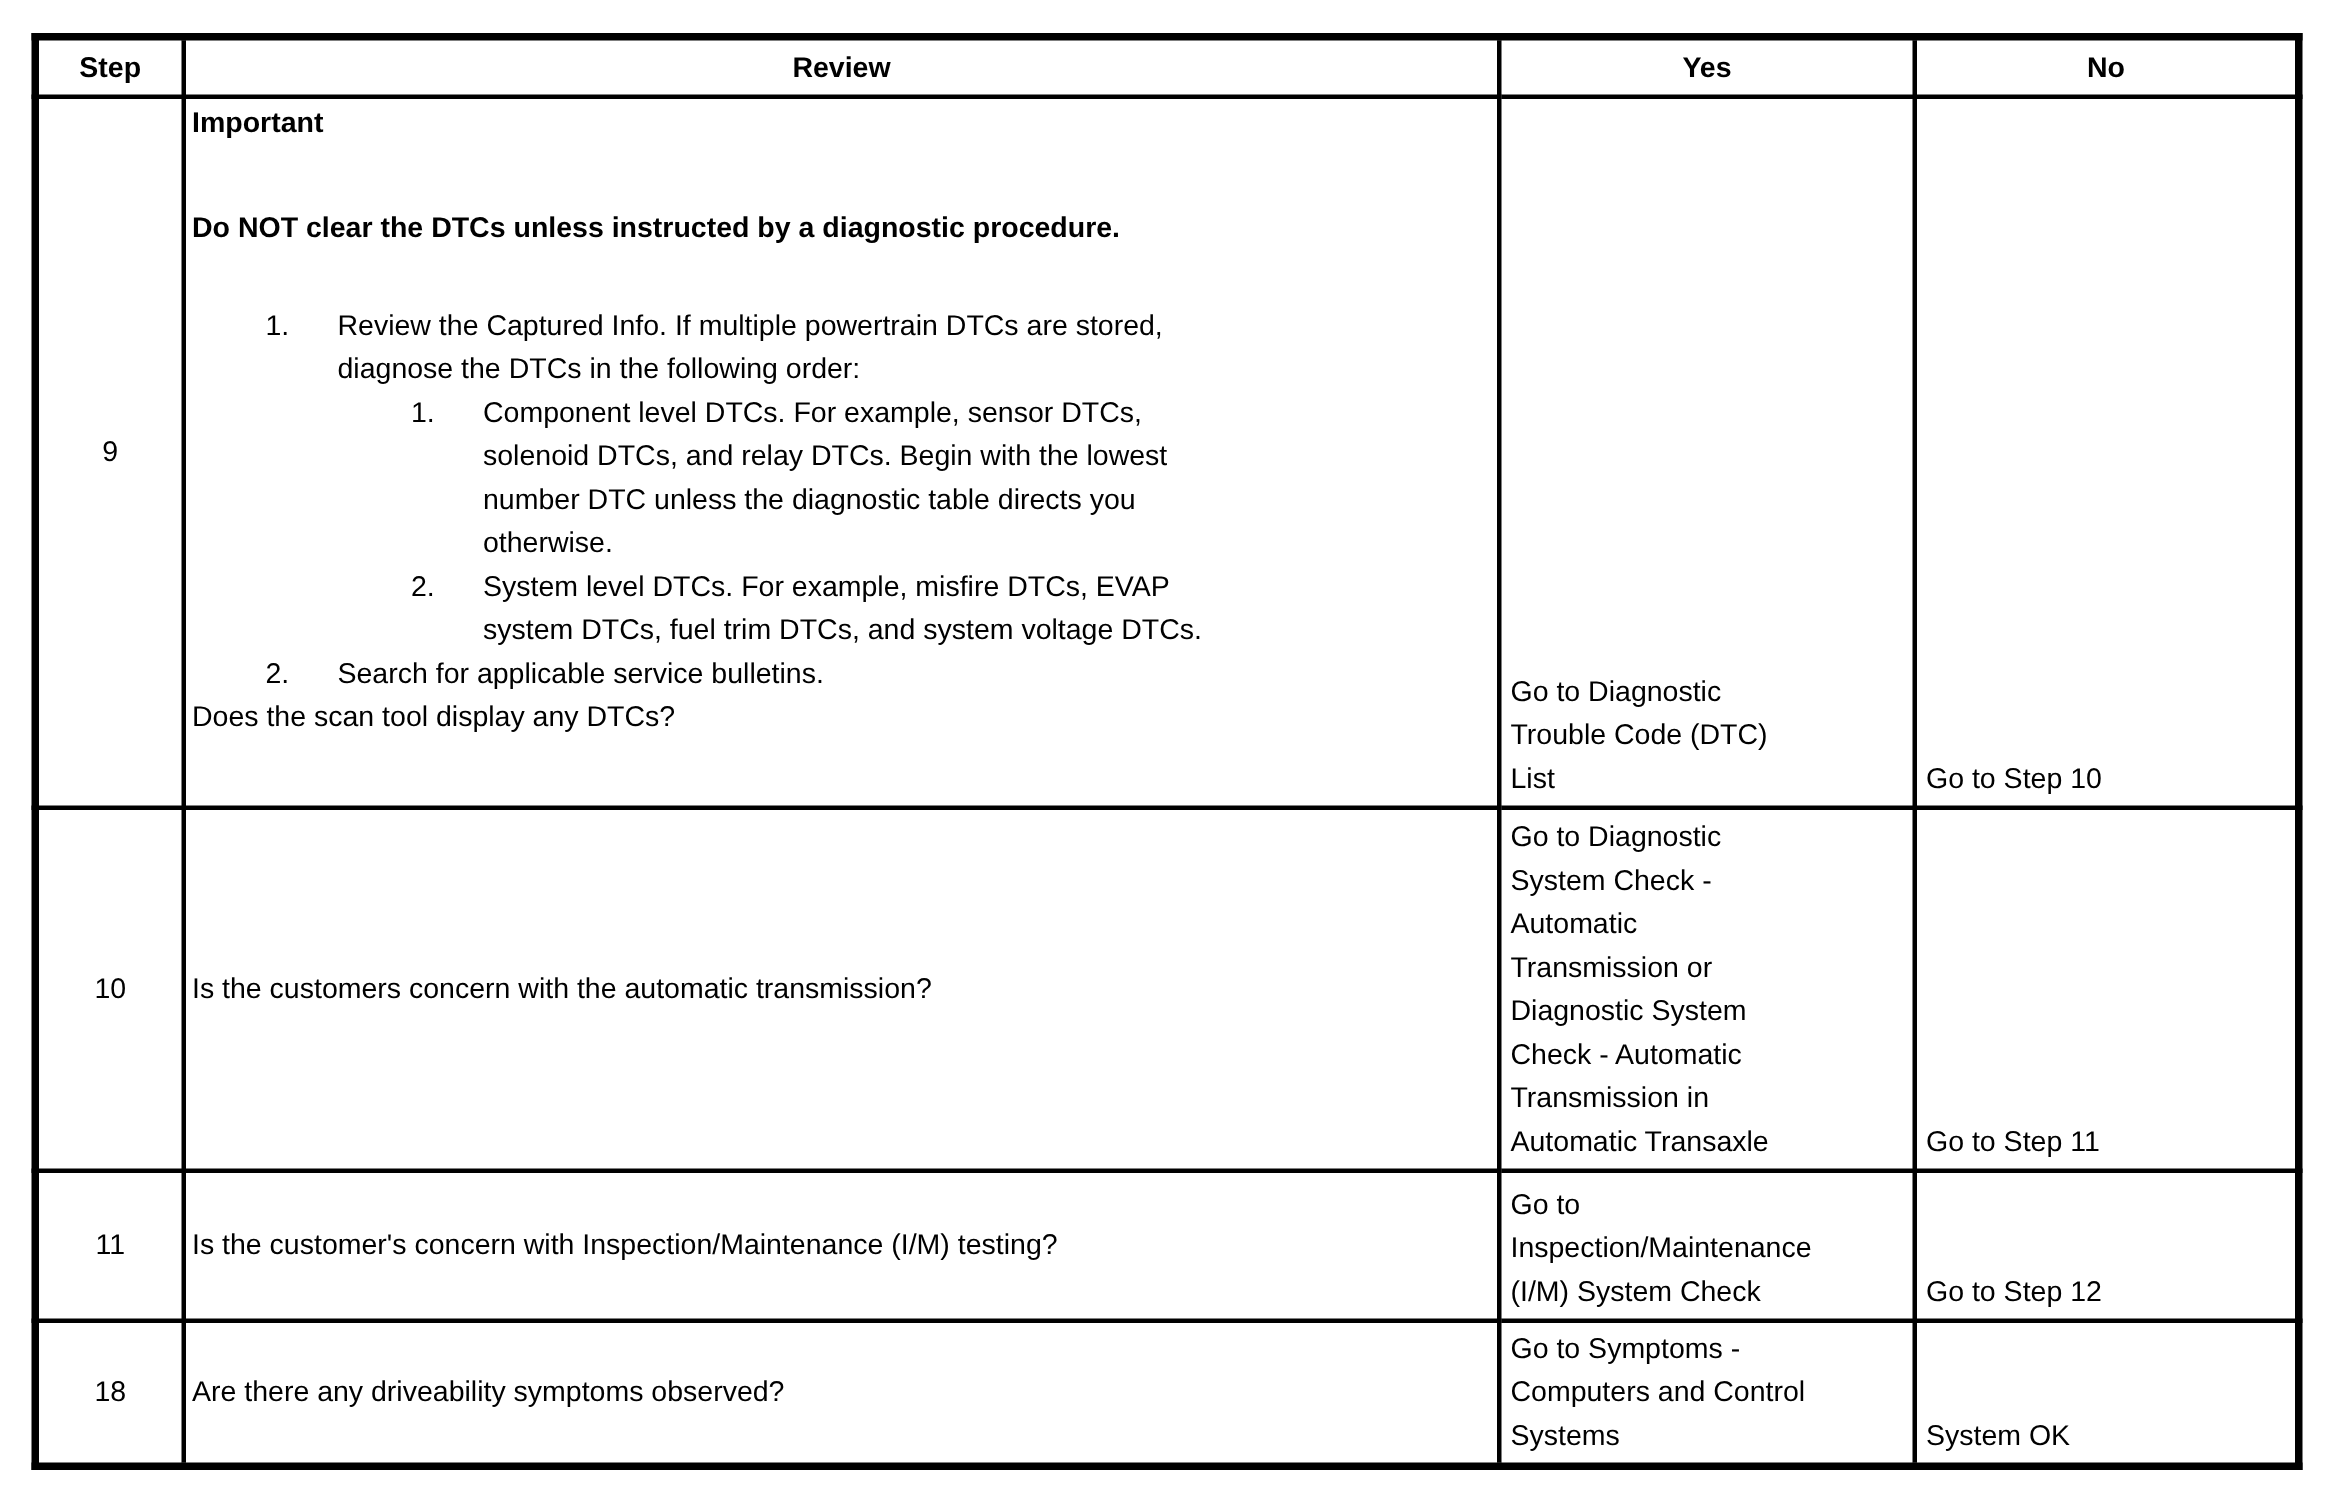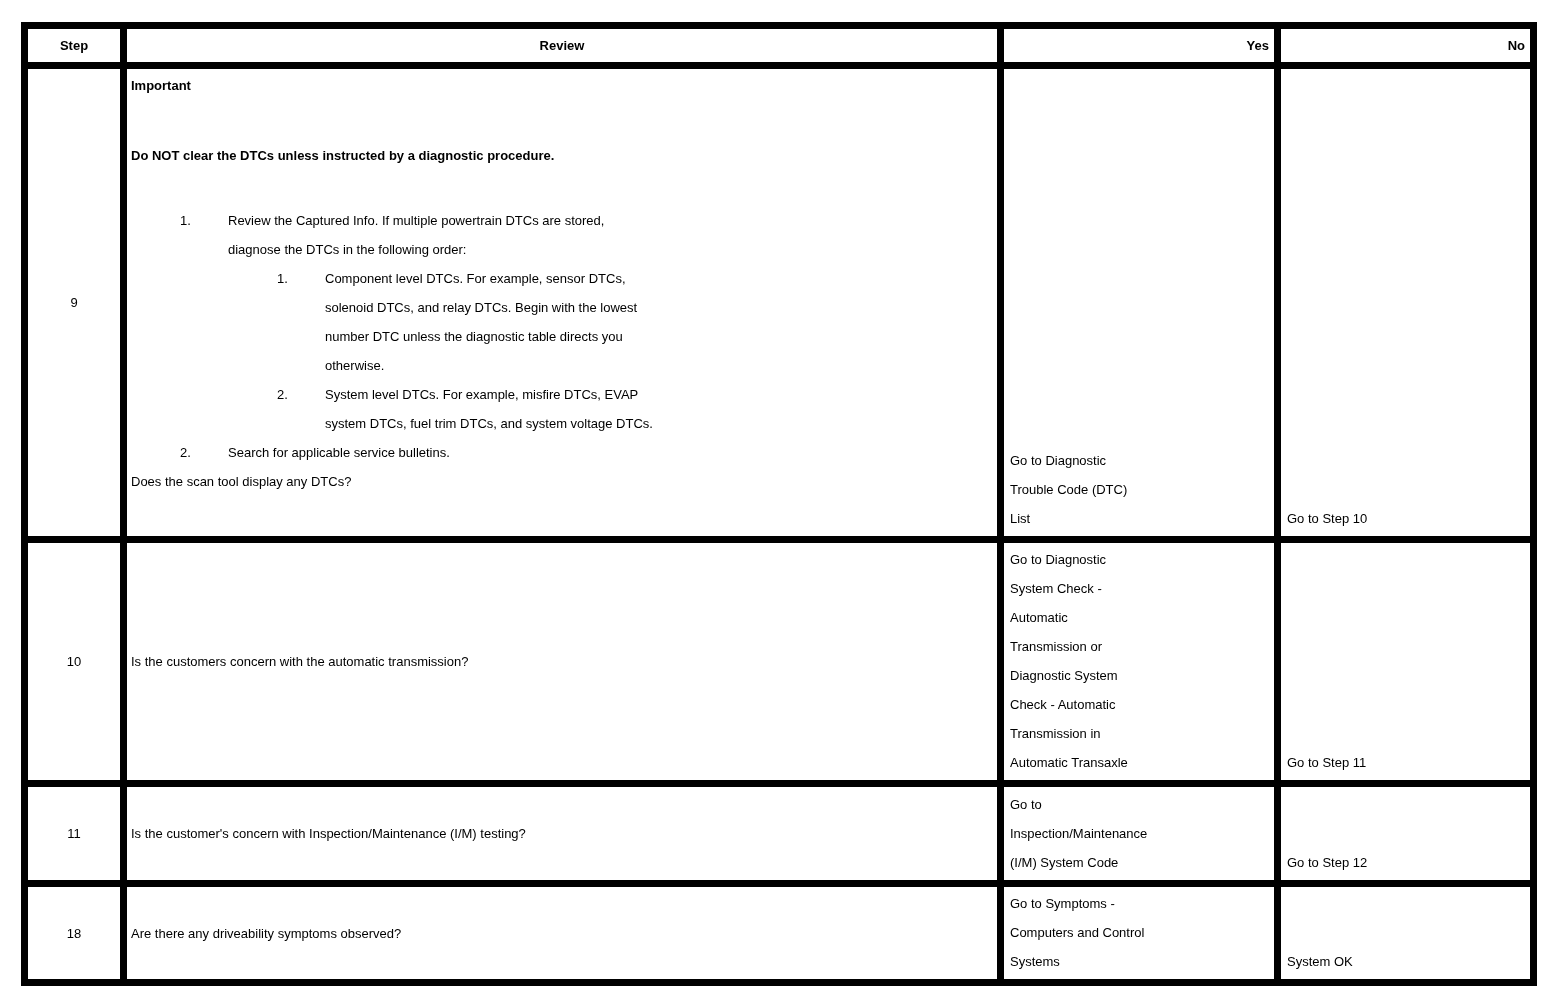--- a/index.html
+++ b/index.html
@@ -17,36 +17,36 @@
     background: #ffffff;
     overflow: hidden;
   }
   table.diag {
     border-collapse: collapse;
     table-layout: fixed;
     width: 1509px;
     border: 5px solid #000;
   }
   table.diag th, table.diag td {
-    border: 7px solid #000000;
-    font-size: 13px;
+    border: 3px solid #000000;
+    font-size: 19px;
     line-height: 29px;
     overflow: hidden;
   }
   
   tr.header-row { height: 40px; }
   th {
     font-weight: bold;
     font-size: 20px;
     line-height: 24px;
     padding: 2px 5px;
     vertical-align: middle;
   }
   th.h-step, th.h-action { text-align: center; }
-  th.h-yes, th.h-no { text-align: right; }
+  th.h-yes, th.h-no { text-align: center; }
 
   
   tr.row-9  { height: 474px; }
   tr.row-10 { height: 242px; }
   tr.row-11 { height: 100px; }
   tr.row-12 { height: 97px; }
 
   td.step-cell {
     text-align: center;
     vertical-align: middle;
@@ -166,21 +166,21 @@
       </tr>
 
       <tr class="row-11">
         <td class="step-cell">11</td>
         <td class="action-cell">
           <span>Is the customer's concern with Inspection/Maintenance (I/M) testing?</span>
         </td>
         <td class="yes-cell">
           <div class="lines">Go to
 Inspection/Maintenance
-(I/M) System Code</div>
+(I/M) System Check</div>
         </td>
         <td class="no-cell">
           <div class="lines">Go to Step 12</div>
         </td>
       </tr>
 
       <tr class="row-12">
         <td class="step-cell">18</td>
         <td class="action-cell">
           <span>Are there any driveability symptoms observed?</span>

